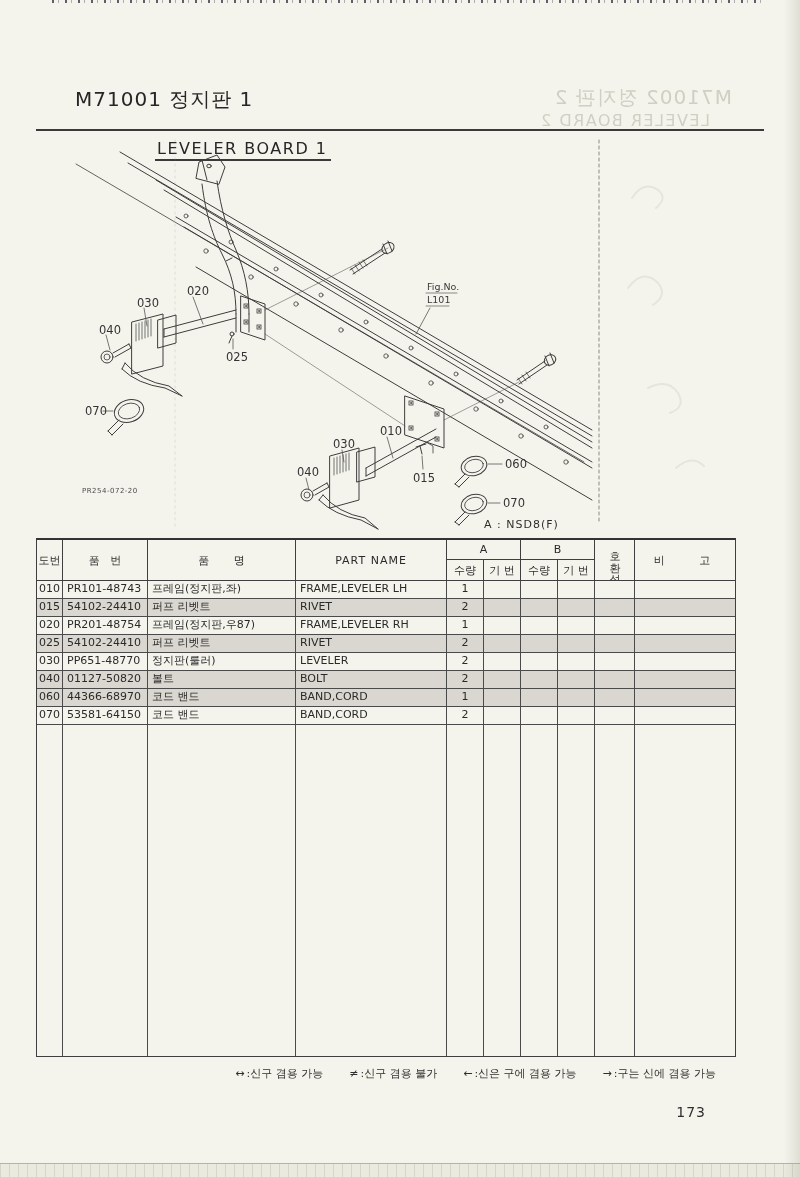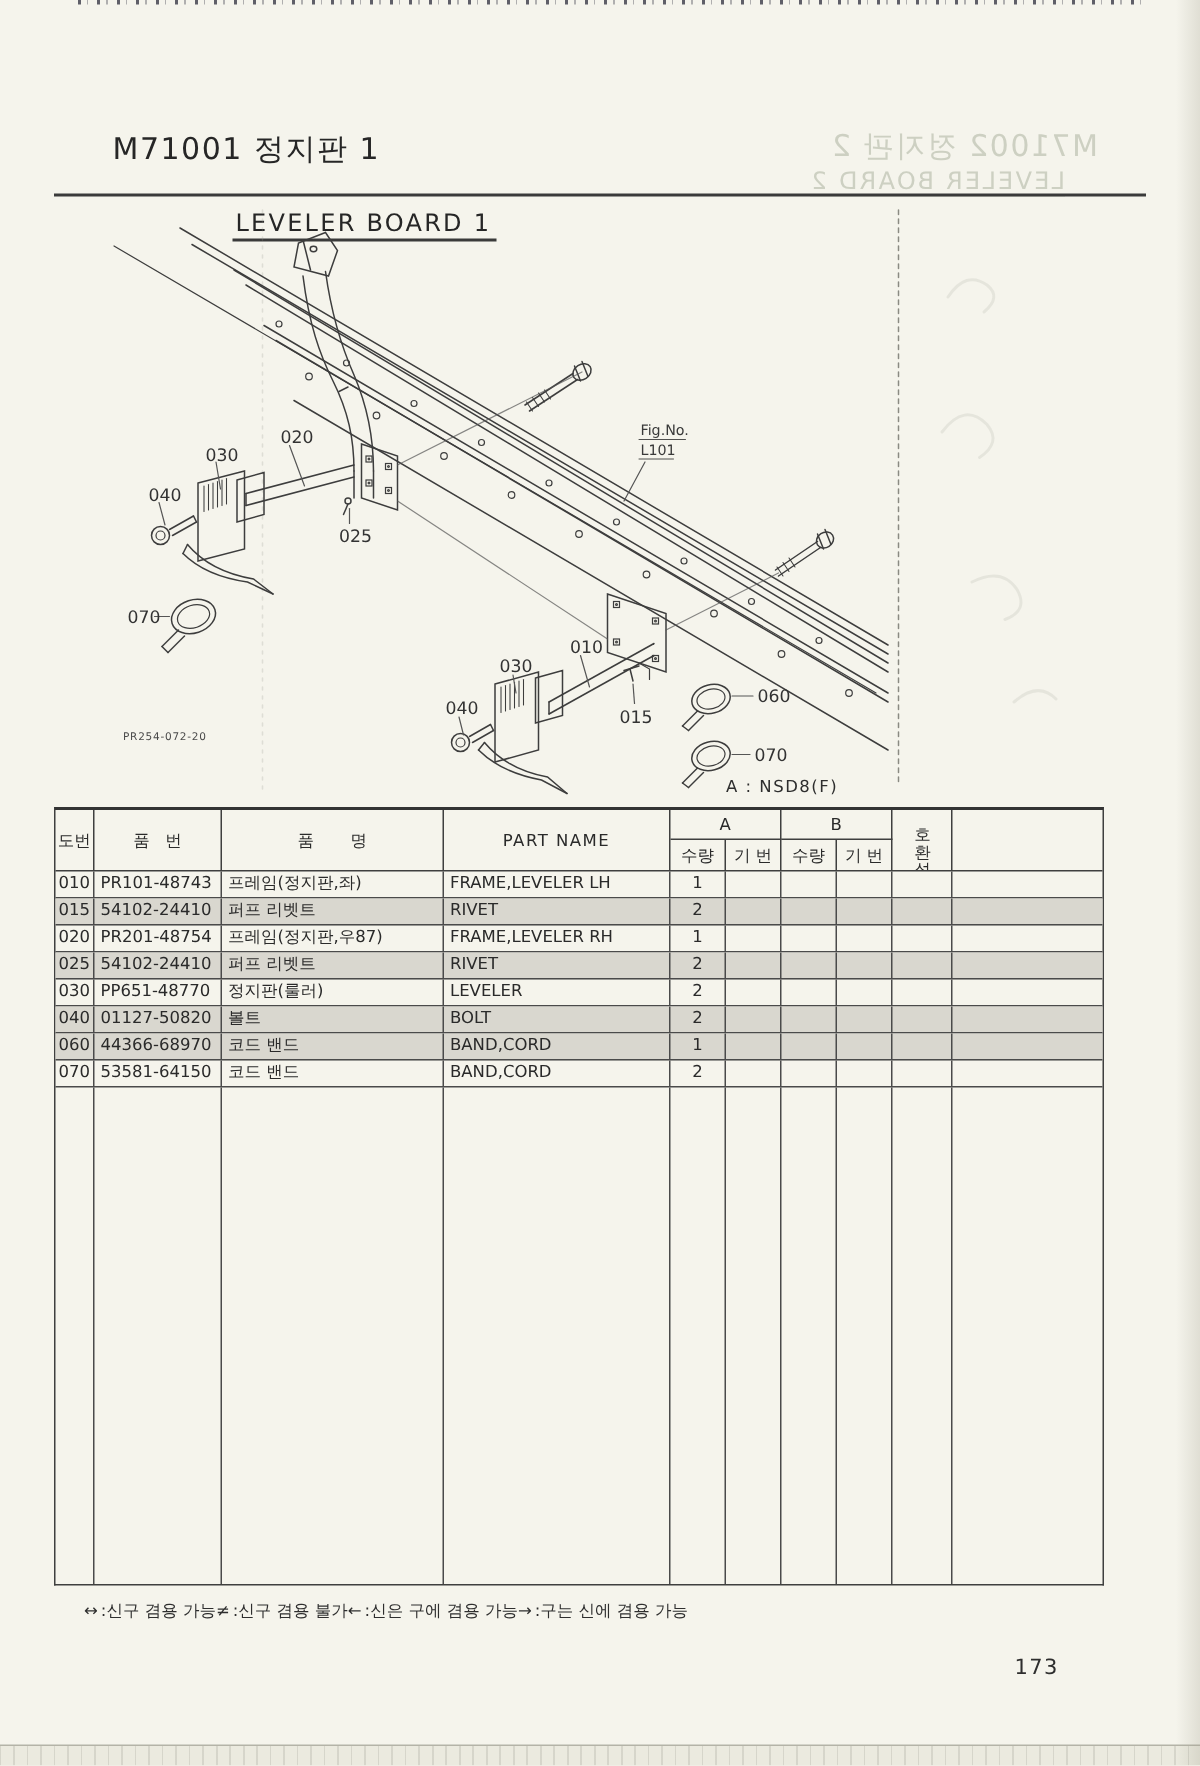--- a/index.html
+++ b/index.html
@@ -43,21 +43,21 @@
   .c-rem{grid-column:10;grid-row:1/3;border-right:none;letter-spacing:6px;}
   .tr{display:grid;grid-template-columns:var(--cols);height:17px;border-bottom:1px solid #4a4a4a;}
   .tr.shaded{background:#d9d7cf;}
   .td{border-right:1px solid #4a4a4a;line-height:16px;white-space:nowrap;overflow:hidden;padding:0 0 0 4px;}
   .td.ctr{padding:0;text-align:center;}
   .td.last{border-right:none;}
   .ext{display:grid;grid-template-columns:var(--cols);height:331px;}
   .ext div{border-right:1px solid #4a4a4a;}
   .ext div:last-child{border-right:none;}
   
-  .legend{position:absolute;left:56px;top:1066px;width:660px;display:flex;justify-content:flex-start;font-size:11px;color:#2e2e2e;}
+  .legend{position:absolute;left:56px;top:1066px;width:660px;display:flex;justify-content:flex-end;gap:26px;font-size:11px;color:#2e2e2e;}
   .legend .item{white-space:nowrap;}
   .legend .sym{margin-right:2px;}
   .pageno{position:absolute;left:36px;top:1104px;width:670px;text-align:right;font-size:14px;color:#2e2e2e;letter-spacing:1px;}
   svg text{font-family:"DejaVu Sans","Liberation Sans",sans-serif;}
   .callout{font-size:11.5px;fill:#333;}
   .figtext{font-size:9.5px;fill:#3a3a3a;}
   .dwgcode{font-size:7px;fill:#4a4a4a;letter-spacing:.5px;}
 </style>
 </head>
 <body>
@@ -326,20 +326,21 @@
       <div class="th c-pn">품   번</div>
       <div class="th c-nk">품       명</div>
       <div class="th c-en">PART NAME</div>
       <div class="th gA">A</div>
       <div class="th gB">B</div>
       <div class="th s1">수량</div>
       <div class="th s2">기 번</div>
       <div class="th s3">수량</div>
       <div class="th s4">기 번</div>
       <div class="th c-comp">호환성</div>
+      <div class="th c-rem last">비   고</div>
     </div>
     <div id="rows">
         <div class="tr">
           <div class="td ctr">010</div>
           <div class="td">PR101-48743</div>
           <div class="td">프레임(정지판,좌)</div>
           <div class="td">FRAME,LEVELER LH</div>
           <div class="td ctr">1</div>
           <div class="td ctr"></div>
           <div class="td ctr"></div>

